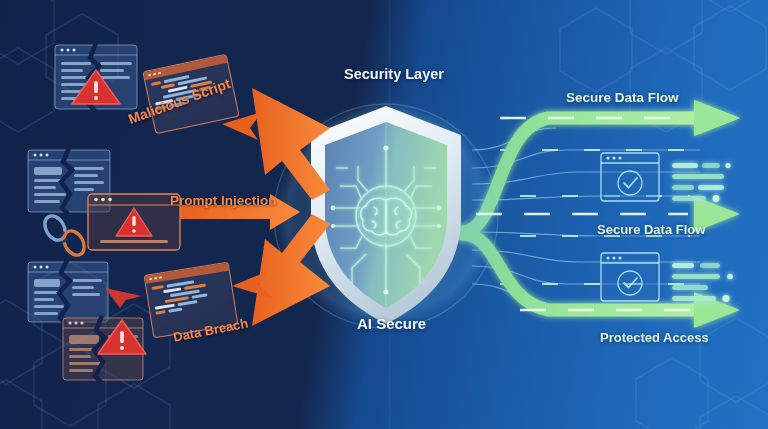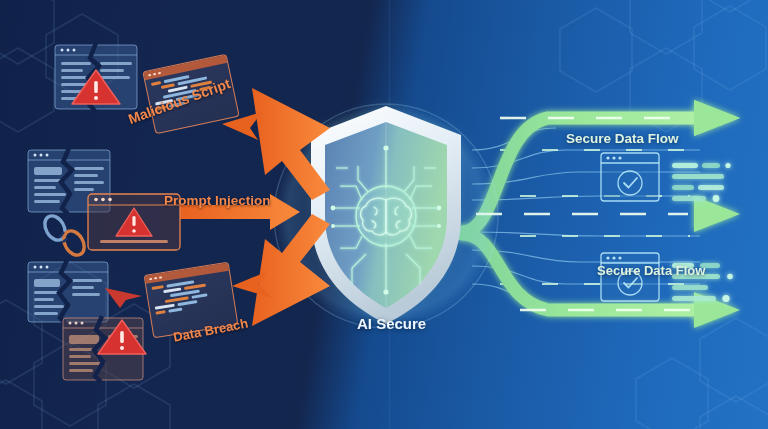--- a/index.html
+++ b/index.html
@@ -29,21 +29,21 @@
                  display:flex;align-items:center;gap:2.5px;padding:0 4px;}
   .codewin .cdot{width:2.5px;height:2.5px;border-radius:50%;background:#ffd9c4;}
   .codewin .code{padding:4px 5px;display:flex;flex-direction:column;gap:2.5px;}
   .codewin .crow{display:flex;gap:3px;align-items:center;}
   .codewin .tok{height:2.5px;border-radius:1.5px;}
 
   
   .lbl{position:absolute;white-space:nowrap;font-weight:700;}
   .lbl-orange{color:#f4874b;text-shadow:0 1px 3px rgba(0,0,0,.6);}
   .lbl-white{color:#eef6ff;text-shadow:0 1px 4px rgba(0,0,0,.5);}
-  .lbl-green{color:#dff4e0;text-shadow:0 1px 4px rgba(0,0,0,.45);margin-top:41px;}
+  .lbl-green{color:#dff4e0;text-shadow:0 1px 4px rgba(0,0,0,.45);}
 </style>
 </head>
 <body>
 
 <div id="stage">
 
   <div id="seam"></div>
 
   <svg class="hexlayer" width="768" height="429" viewBox="0 0 768 429">
     <defs>
@@ -474,25 +474,27 @@
         </div>
       <div class="crow">
           <span class="tok" style="width:10px;background:#e0803f"></span>
           <span class="tok" style="width:14px;background:#8fb6dd"></span>
         </div>
     </div>
   </div>
 
   <div class="lbl lbl-orange" style="left:126px;top:112px;font-size:14px;transform:rotate(-20deg);transform-origin:left top;">Malicious Script</div>
 
-  <div class="lbl lbl-orange" style="left:164px;top:193px;font-size:13.5px;text-align:right;">Prompt Injection</div>
+  <div class="lbl lbl-orange" style="left:170px;top:193px;font-size:13.5px;text-align:right;">Prompt Injection</div>
 
   <div class="lbl lbl-orange" style="left:172px;top:330px;font-size:13px;transform:rotate(-11deg);transform-origin:left top;">Data Breach</div>
 
+  <div class="lbl lbl-white" style="left:344px;top:66px;font-size:14.5px;">Security Layer</div>
 
   <div class="lbl lbl-white" style="left:357px;top:315px;font-size:15px;">AI Secure</div>
 
   <div class="lbl lbl-green" style="left:566px;top:90px;font-size:13.5px;">Secure Data Flow</div>
 
   <div class="lbl lbl-green" style="left:597px;top:222px;font-size:13px;">Secure Data Flow</div>
 
+  <div class="lbl lbl-green" style="left:600px;top:330px;font-size:13px;">Protected Access</div>
 
 </div>
 
 </body></html>

